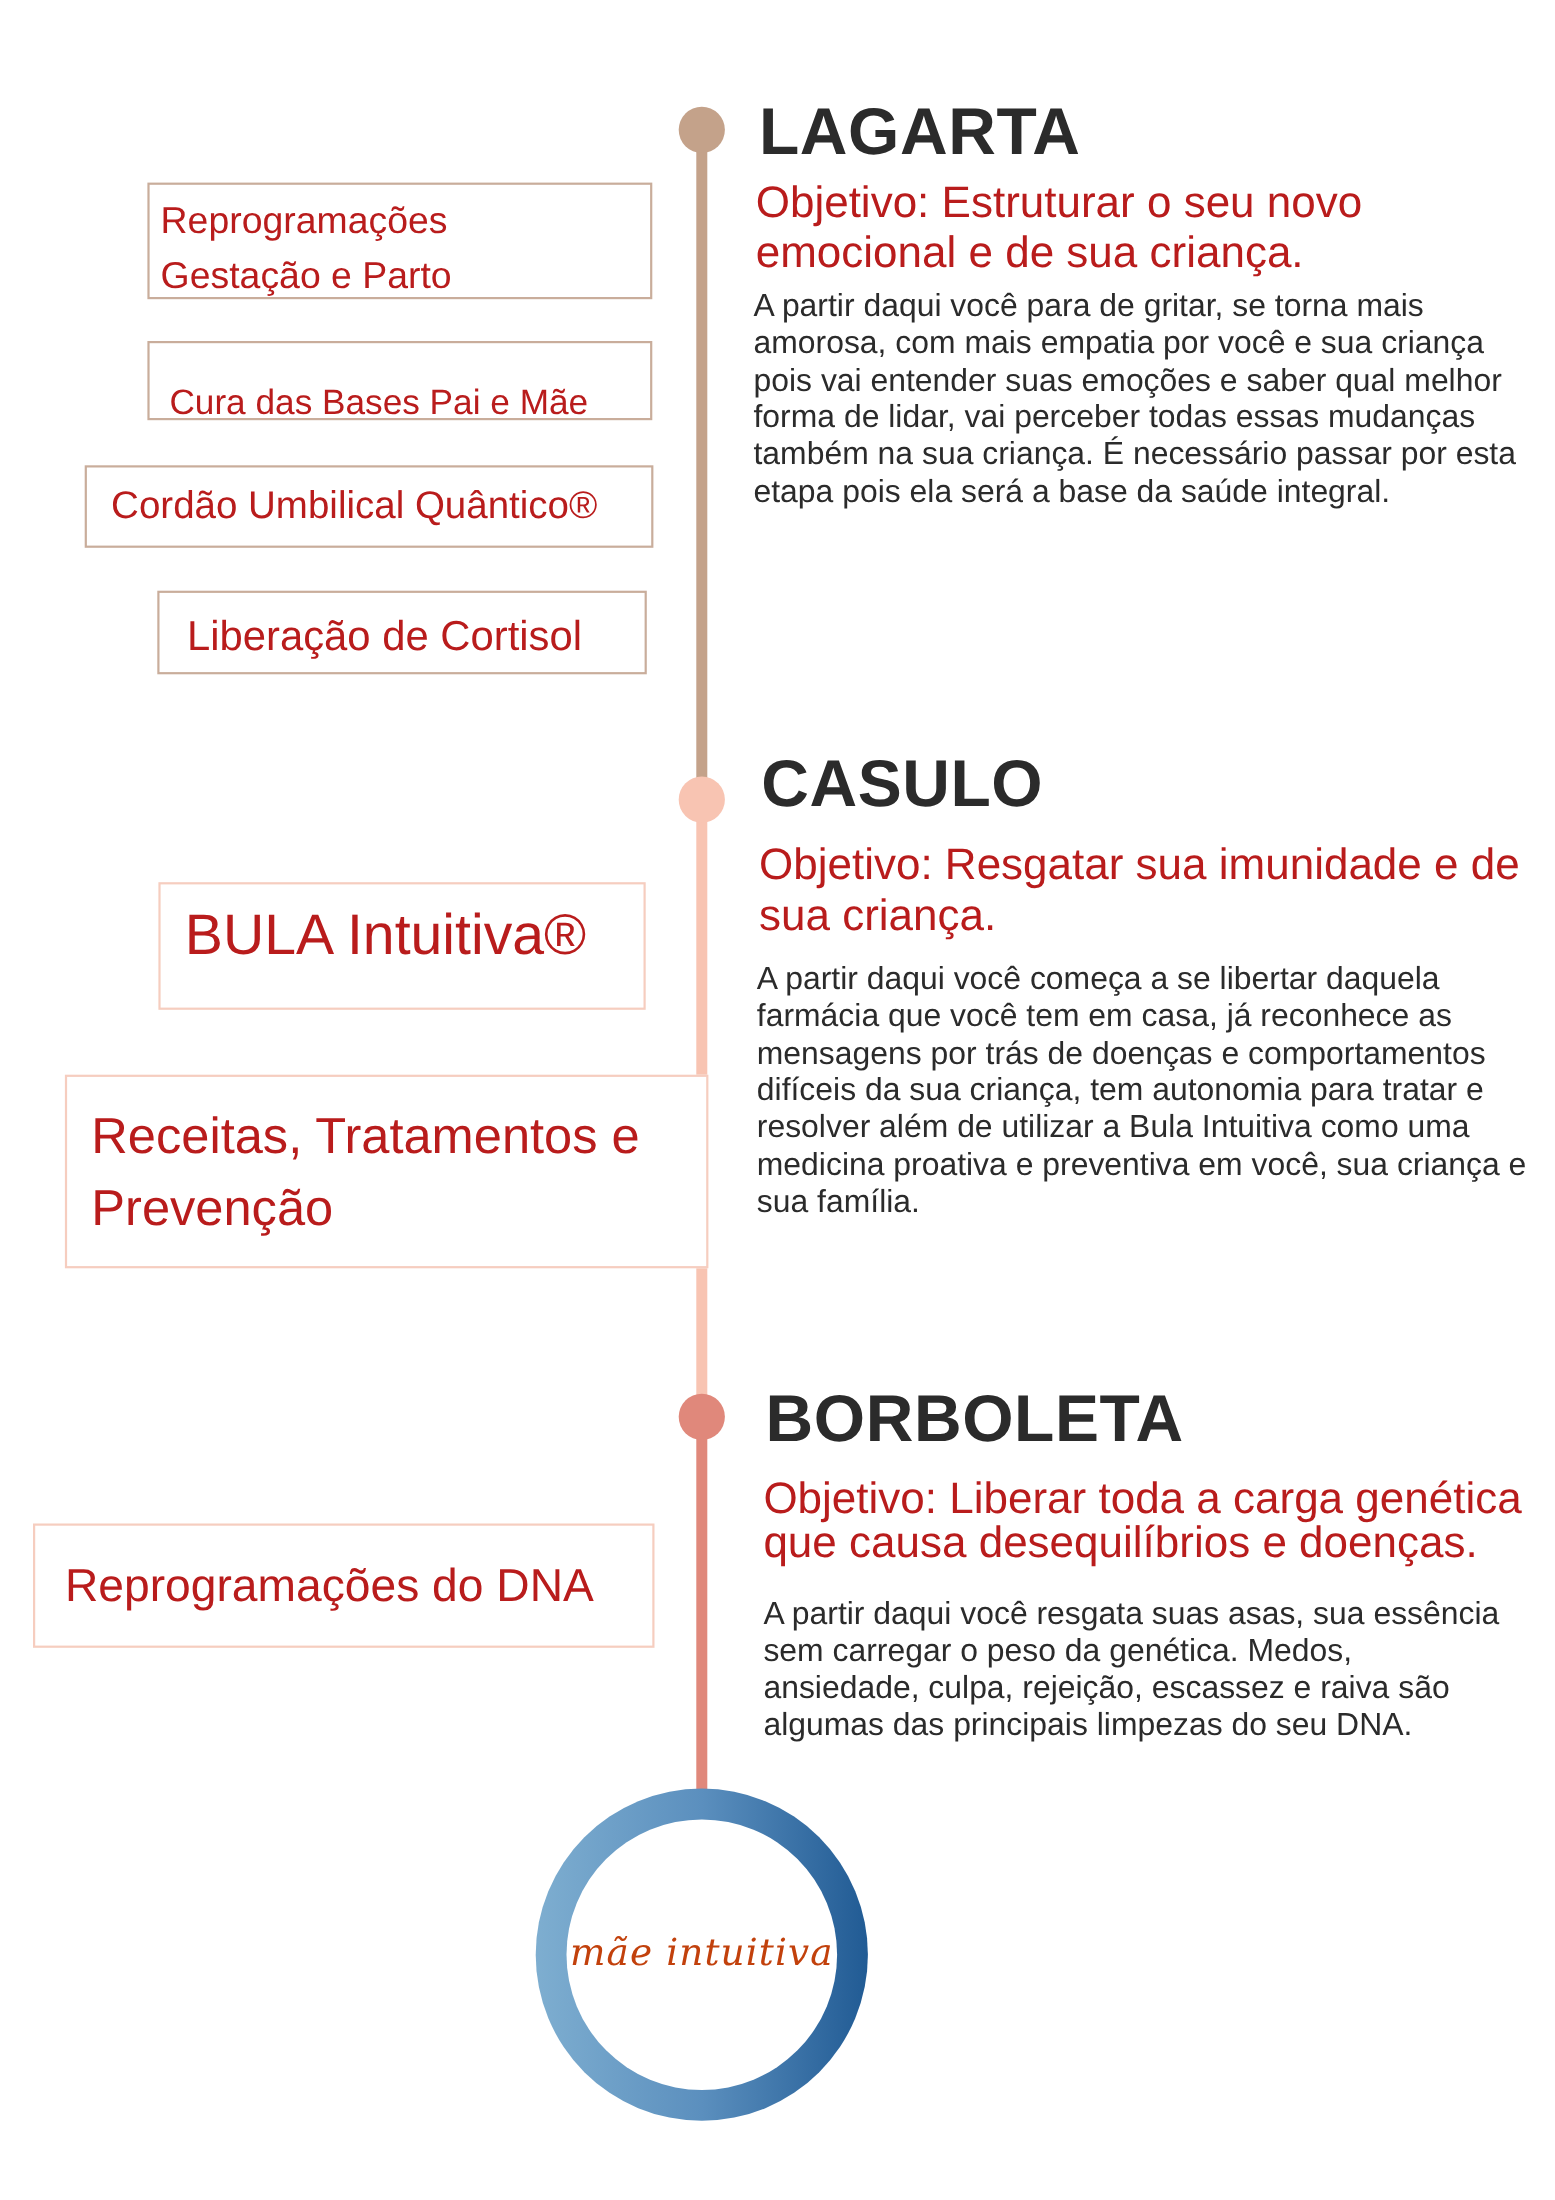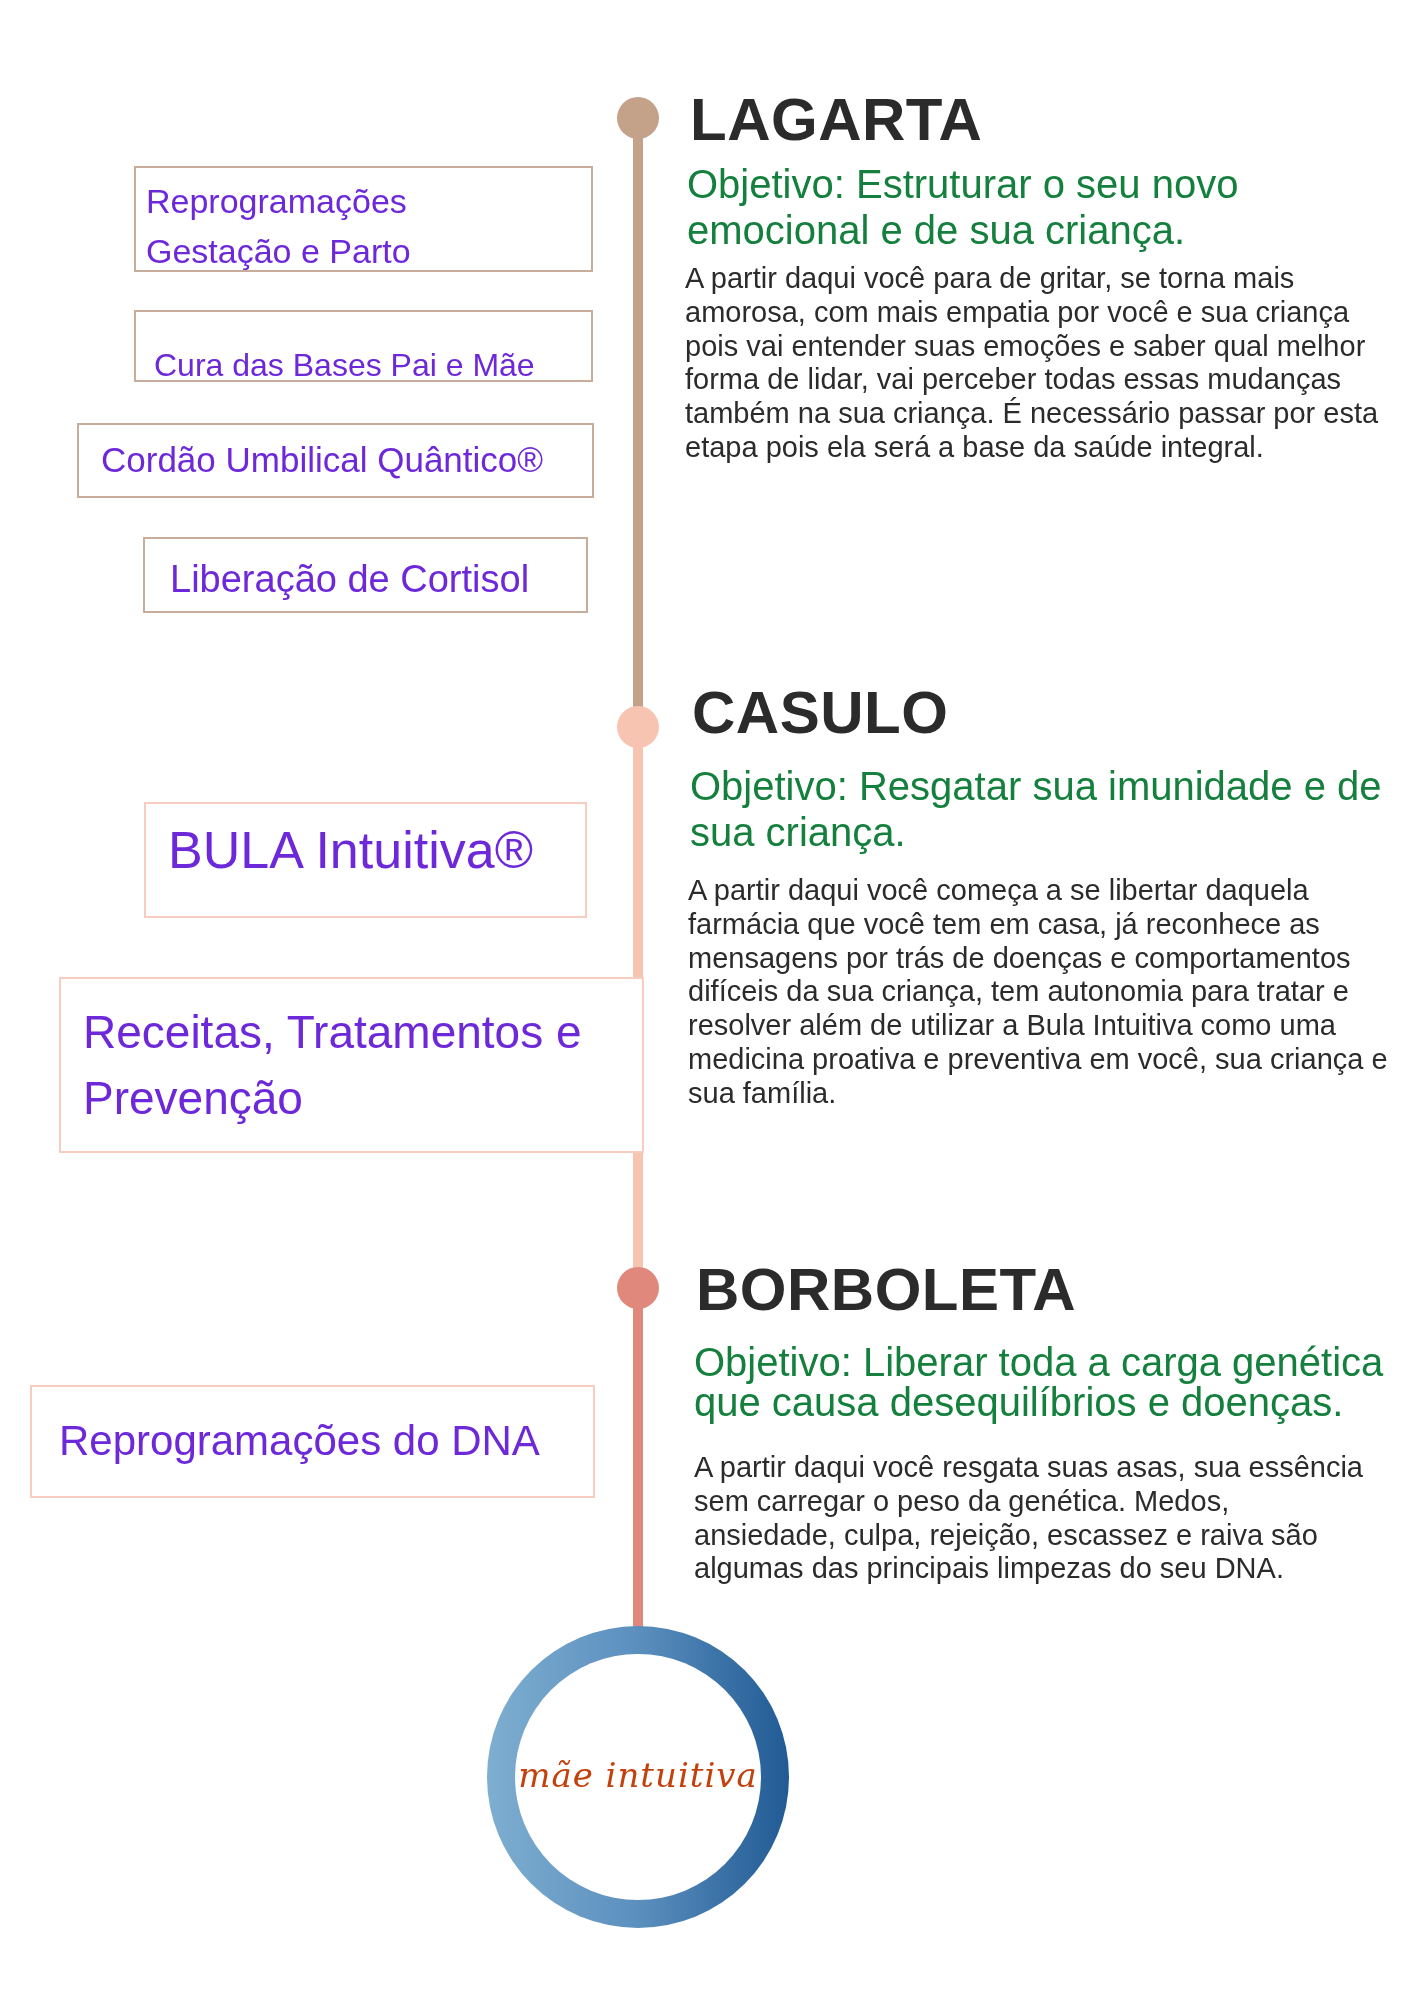--- a/index.html
+++ b/index.html
@@ -13,32 +13,32 @@
   
   .seg { position: absolute; left: 633px; width: 10px; }
   .dot { position: absolute; width: 42px; height: 42px; border-radius: 50%; left: 617px; }
 
   
   .stage-title {
     position: absolute; font-weight: bold; font-size: 60px; line-height: 70px;
     color: #2b2b2b; white-space: nowrap; letter-spacing: 0.5px;
   }
   .stage-objective {
-    position: absolute; font-size: 40px; line-height: 46px; color: #15803d;
+    position: absolute; font-size: 40px; line-height: 46px; color: #b91c1c;
     width: 700px;
   }
   .stage-body {
     position: absolute; font-size: 29px; line-height: 33.8px; color: #2b2b2b;
     width: 710px;
   }
 
   
   .box {
     position: absolute; box-sizing: border-box; background: #ffffff;
-    border: 2px solid #c9ad9b; color: #6d28d9;
+    border: 2px solid #c9ad9b; color: #b91c1c;
   }
   .box.peach { border-color: #f6cdbf; }
   .box-text { position: absolute; white-space: nowrap; }
 
   
   .logo-ring {
     position: absolute; left: 487px; top: 1626px; width: 302px; height: 302px;
     border-radius: 50%;
     background: linear-gradient(90deg, #7eaed0 0%, #5b8fbe 50%, #215b94 100%);
   }

